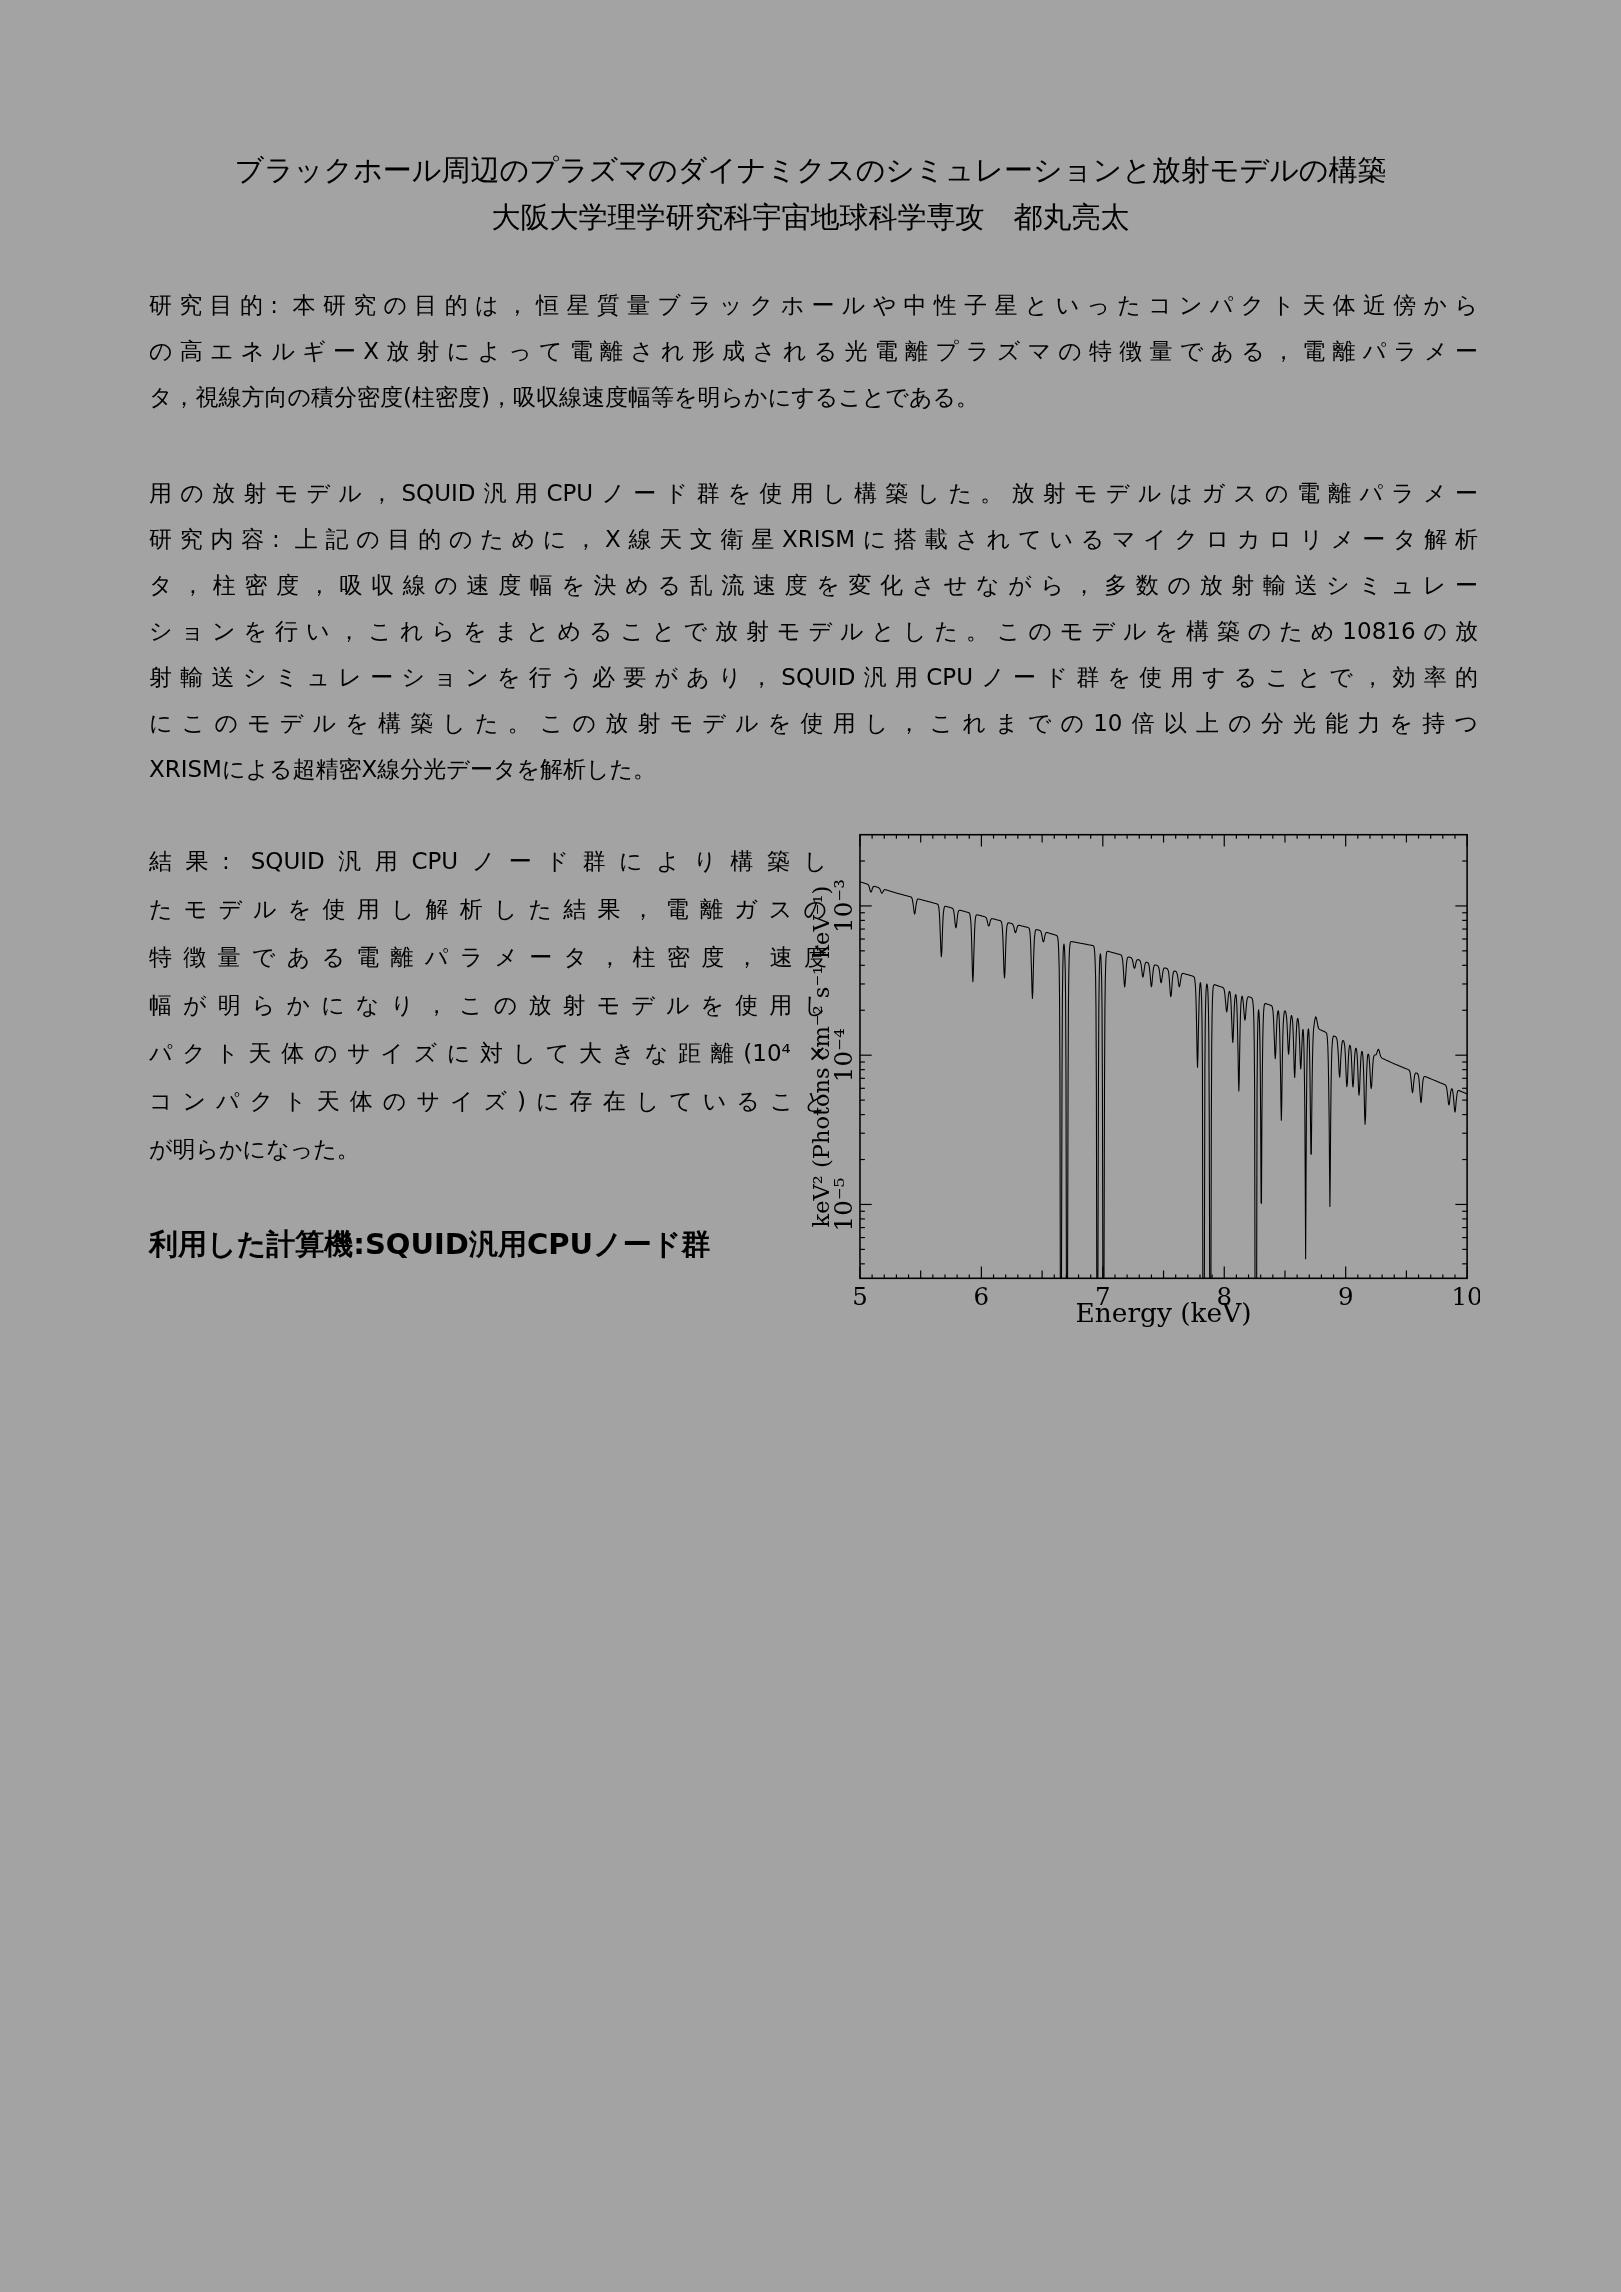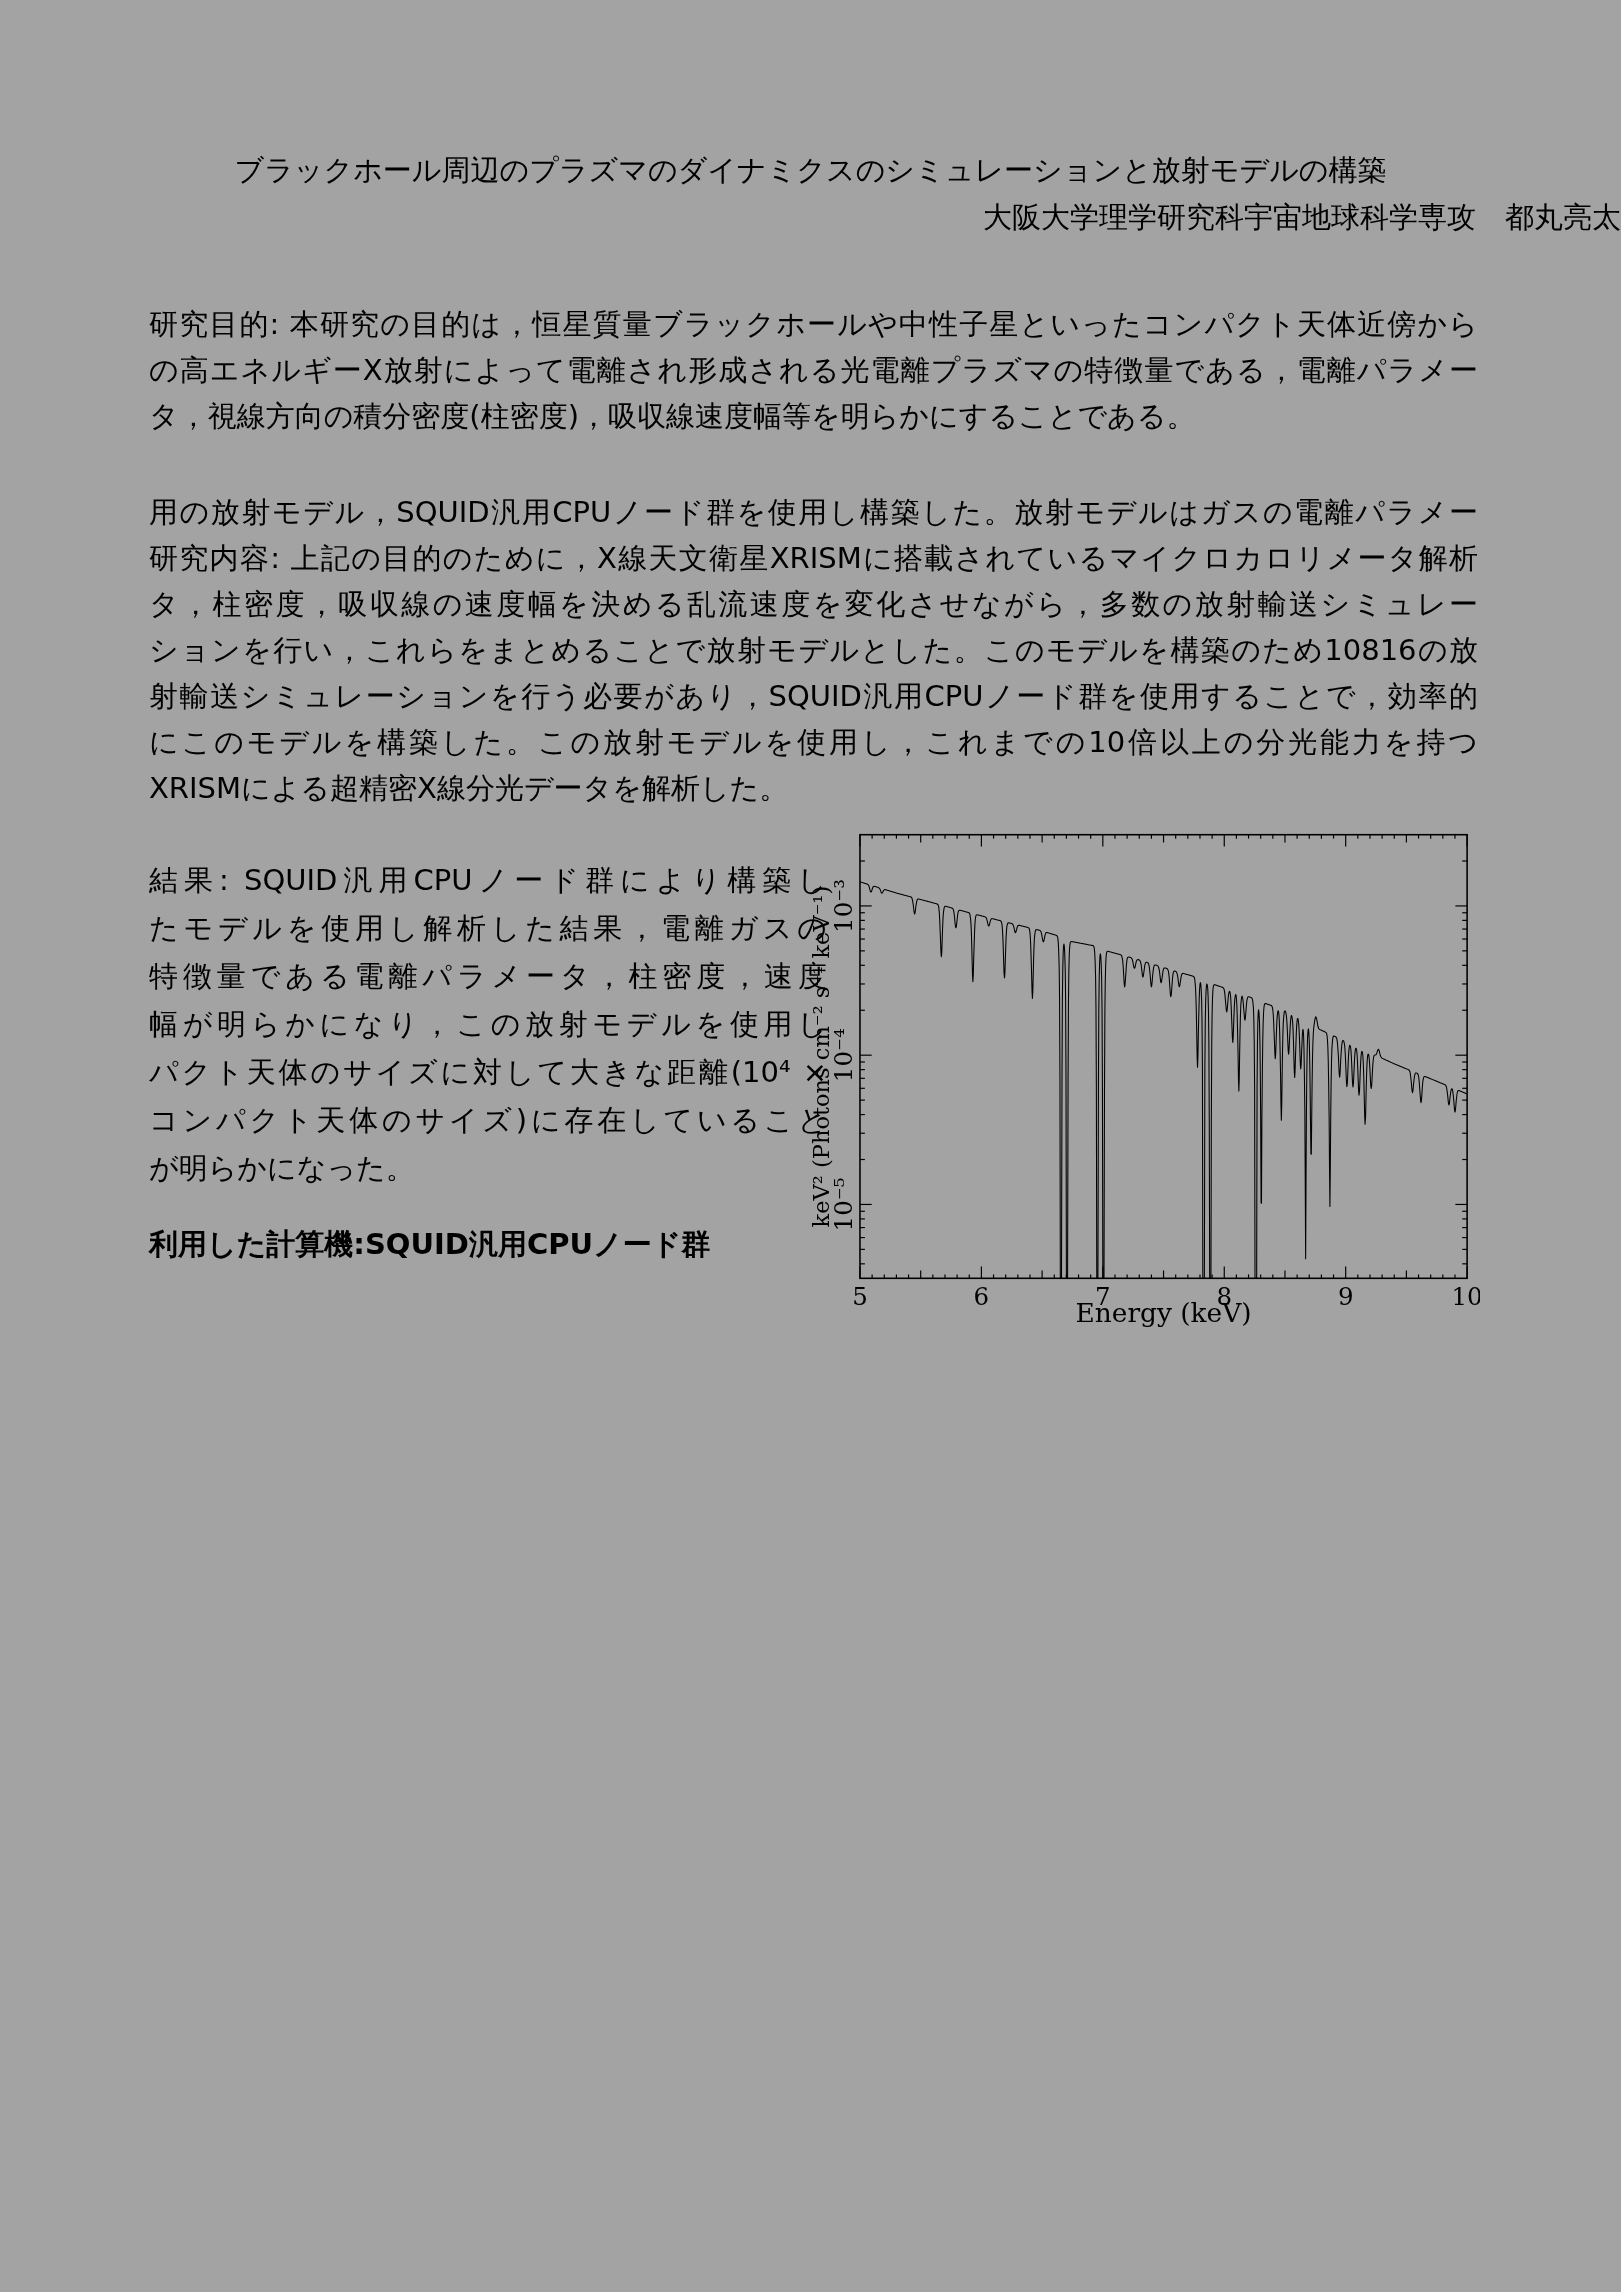--- a/index.html
+++ b/index.html
@@ -3,22 +3,22 @@
 <meta charset="utf-8">
 <style>
   html,body{margin:0;padding:0;background:#ffffff;}
   body{
     width:1621px;height:2293px;position:relative;
     font-family:"DejaVu Sans","Liberation Sans",sans-serif;
     color:#000;
   }
   .page{position:absolute;left:0;top:0;width:1621px;height:2293px;background:#a3a3a3;overflow:hidden;}
   .title{position:absolute;top:155px;left:0;width:1621px;text-align:center;font-size:29px;line-height:31px;white-space:nowrap;}
-  .subtitle{position:absolute;top:202px;left:0;width:1621px;text-align:right;font-size:29px;line-height:31px;white-space:nowrap;}
-  .para{position:absolute;font-size:29px;margin-top:19px;}
+  .subtitle{position:absolute;top:202px;left:0;width:1621px;text-align:center;font-size:29px;line-height:31px;white-space:nowrap;}
+  .para{position:absolute;font-size:23px;}
   .para .ln{height:46px;line-height:46px;text-align:justify;text-align-last:justify;overflow:hidden;}
   .para .ln.last{text-align:right;text-align-last:left;}
   .p-purpose{top:282px;left:149px;width:1329px;}
   .p-method{top:470px;left:149px;width:1329px;}
   .p-results{top:837px;left:149px;width:678px;}
   .p-results .ln{height:48px;line-height:48px;}
   .computer-line{position:absolute;top:1221px;left:149px;font-size:29px;line-height:46px;white-space:nowrap;font-weight:bold;}
   .fig-caption{position:absolute;top:1353px;left:808px;width:678px;font-size:29px;}
   .fig-caption .ln{height:47px;line-height:47px;text-align:center;text-align-last:center;}
   .spectrum-wrap{position:absolute;left:804px;top:821px;width:676px;height:519px;}

